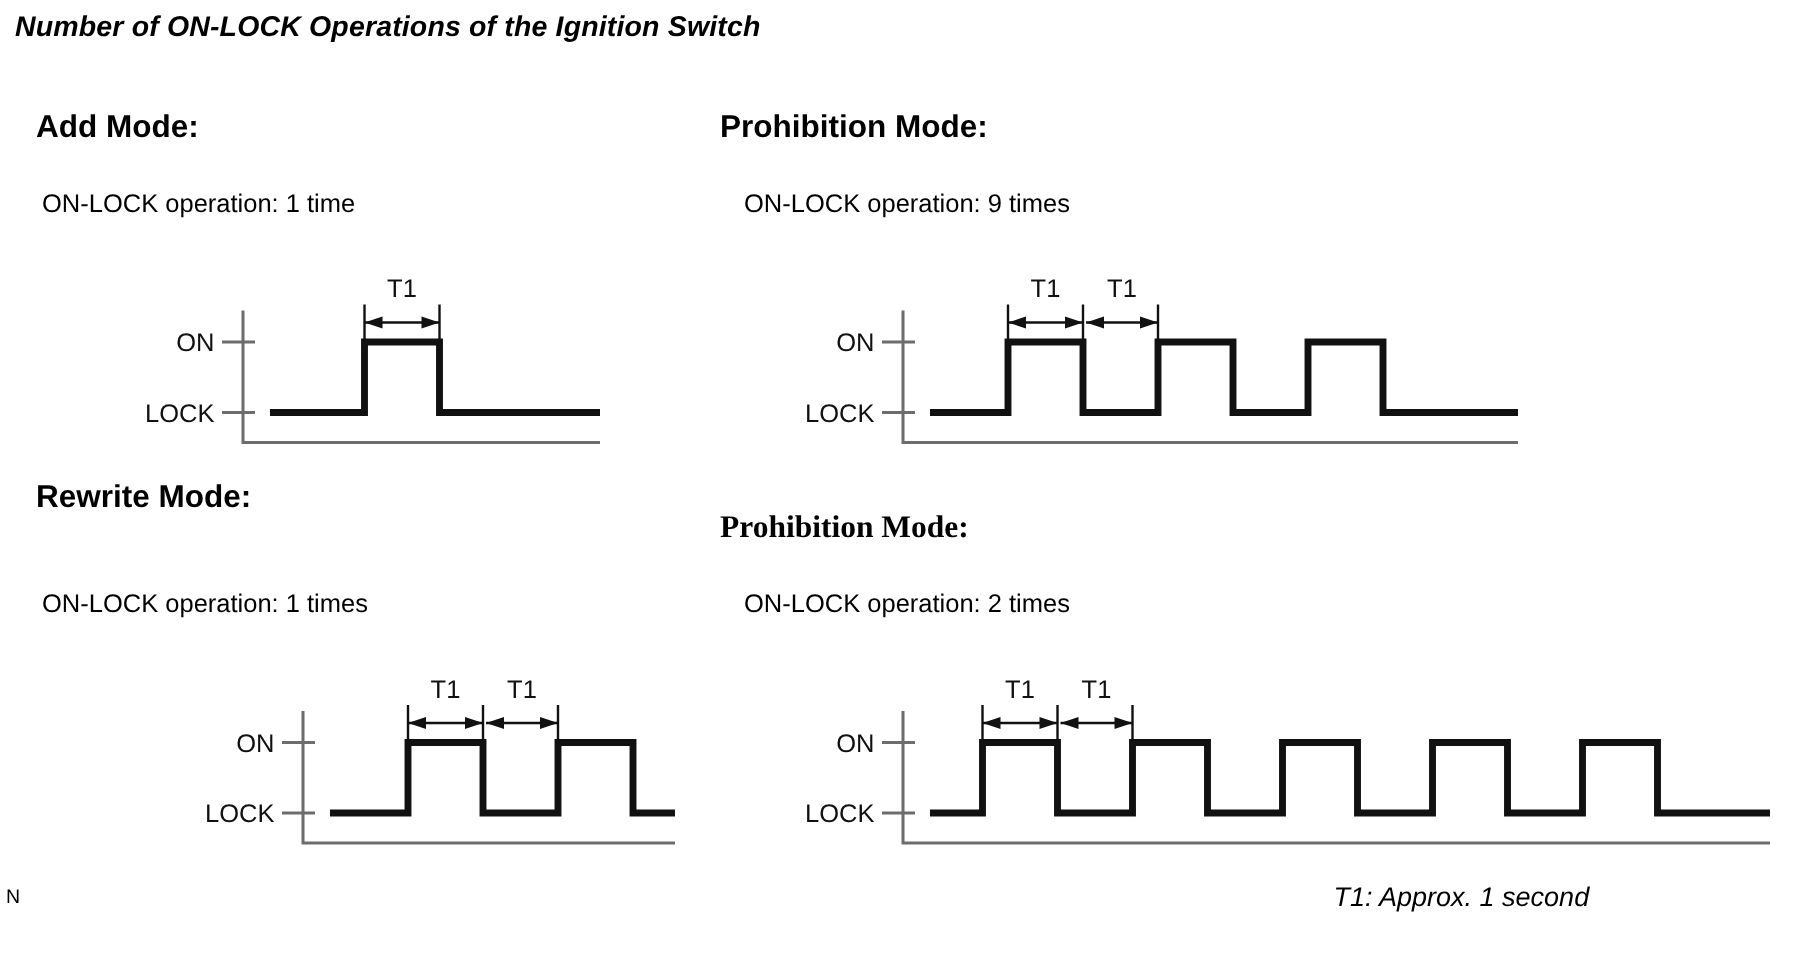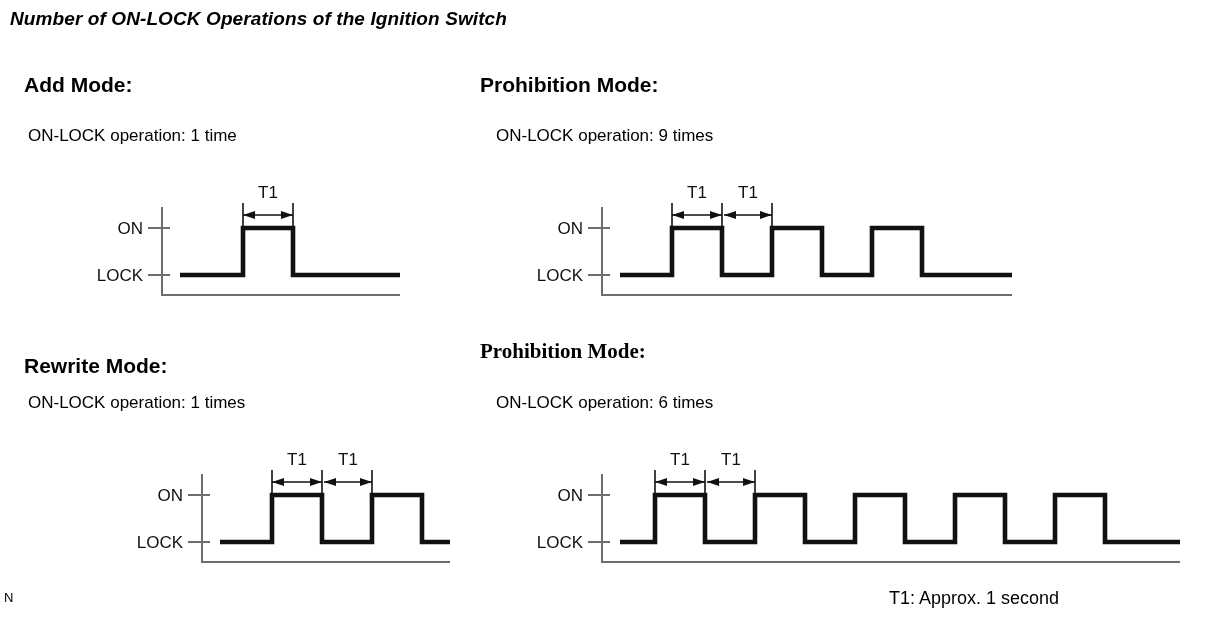--- a/index.html
+++ b/index.html
@@ -45,20 +45,21 @@
     font-weight: normal;
     white-space: nowrap;
   }
   .wave-wrap {
     position: absolute;
   }
   .footnote {
     position: absolute;
     font-size: 18px;
     white-space: nowrap;
+    font-style: italic;
   }
   .corner-mark {
     position: absolute;
     left: 4px;
     top: 591px;
     font-size: 13px;
     line-height: 1;
     white-space: nowrap;
   }
   svg { display: block; overflow: visible; }
@@ -141,21 +142,21 @@
           <path class="dim-line" d="M284 45 H332"></path>
           <polygon class="dim-arrow" points="284,45 296,41 296,49"></polygon>
           <polygon class="dim-arrow" points="332,45 320,41 320,49"></polygon>
           <text class="t1-label" x="308" y="28">T1</text>
         </g>
       </svg>
     </div>
   </div>
 
   <div class="panel" style="left:0; top:0;">
-    <div class="panel-heading" style="left:24px; top:354px;">Rewrite Mode:</div>
+    <div class="panel-heading" style="left:24px; top:320px;">Rewrite Mode:</div>
     <div class="panel-subtitle" style="left:28px; top:393px;">ON-LOCK operation: 1 times</div>
     <div class="wave-wrap" style="left:40px; top:437px;">
       <svg width="430" height="135" viewBox="0 0 430 135">
         <text class="wave-label" x="143" y="64" text-anchor="end">ON</text>
         <text class="wave-label" x="143" y="111" text-anchor="end">LOCK</text>
         <path class="tick-line" d="M148 58 H170"></path>
         <path class="tick-line" d="M148 105 H170"></path>
         <path class="axis-line" d="M162 37 V125 H410"></path>
 
         <path class="trace" d="M180 105 H232 V58 H282 V105 H332 V58 H382 V105 H410"></path>
@@ -173,21 +174,21 @@
           <polygon class="dim-arrow" points="284,45 296,41 296,49"></polygon>
           <polygon class="dim-arrow" points="332,45 320,41 320,49"></polygon>
           <text class="t1-label" x="308" y="28">T1</text>
         </g>
       </svg>
     </div>
   </div>
 
   <div class="panel" style="left:0; top:0;">
     <div class="panel-heading" style="left:480px; top:339px;font-family:Liberation Serif, serif;">Prohibition Mode:</div>
-    <div class="panel-subtitle" style="left:496px; top:393px;">ON-LOCK operation: 6 times</div>
+    <div class="panel-subtitle" style="left:496px; top:393px;">ON-LOCK operation: 2 times</div>
     <div class="wave-wrap" style="left:440px; top:437px;">
       <svg width="745" height="135" viewBox="0 0 745 135">
         <text class="wave-label" x="143" y="64" text-anchor="end">ON</text>
         <text class="wave-label" x="143" y="111" text-anchor="end">LOCK</text>
         <path class="tick-line" d="M148 58 H170"></path>
         <path class="tick-line" d="M148 105 H170"></path>
         <path class="axis-line" d="M162 37 V125 H740"></path>
 
         <path class="trace" d="M180 105 H215 V58 H265 V105 H315 V58 H365 V105 H415 V58 H465
                  V105 H515 V58 H565 V105 H615 V58 H665 V105 H740"></path>

